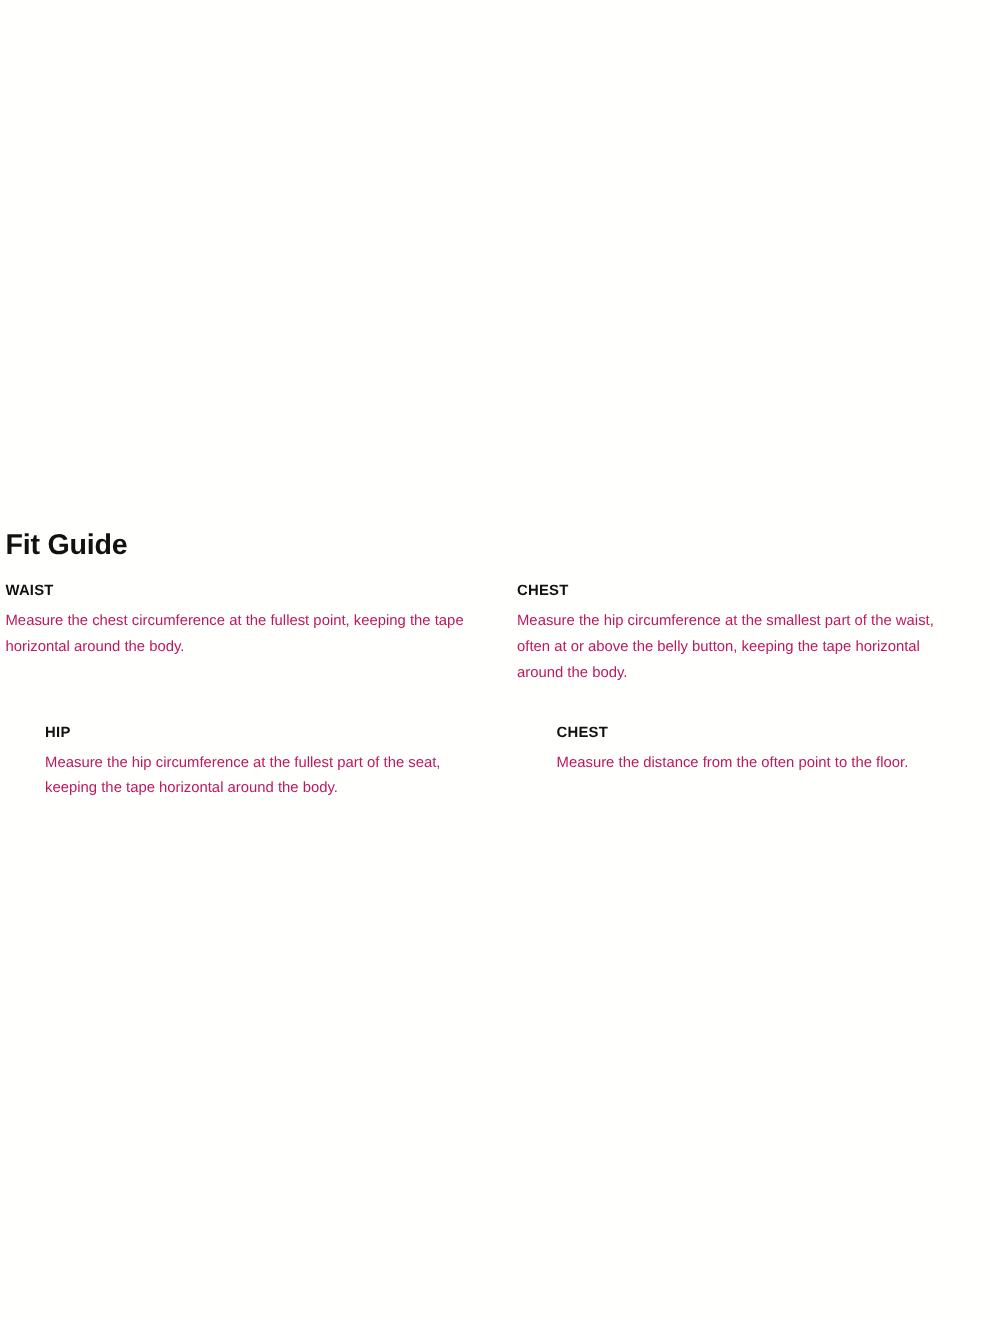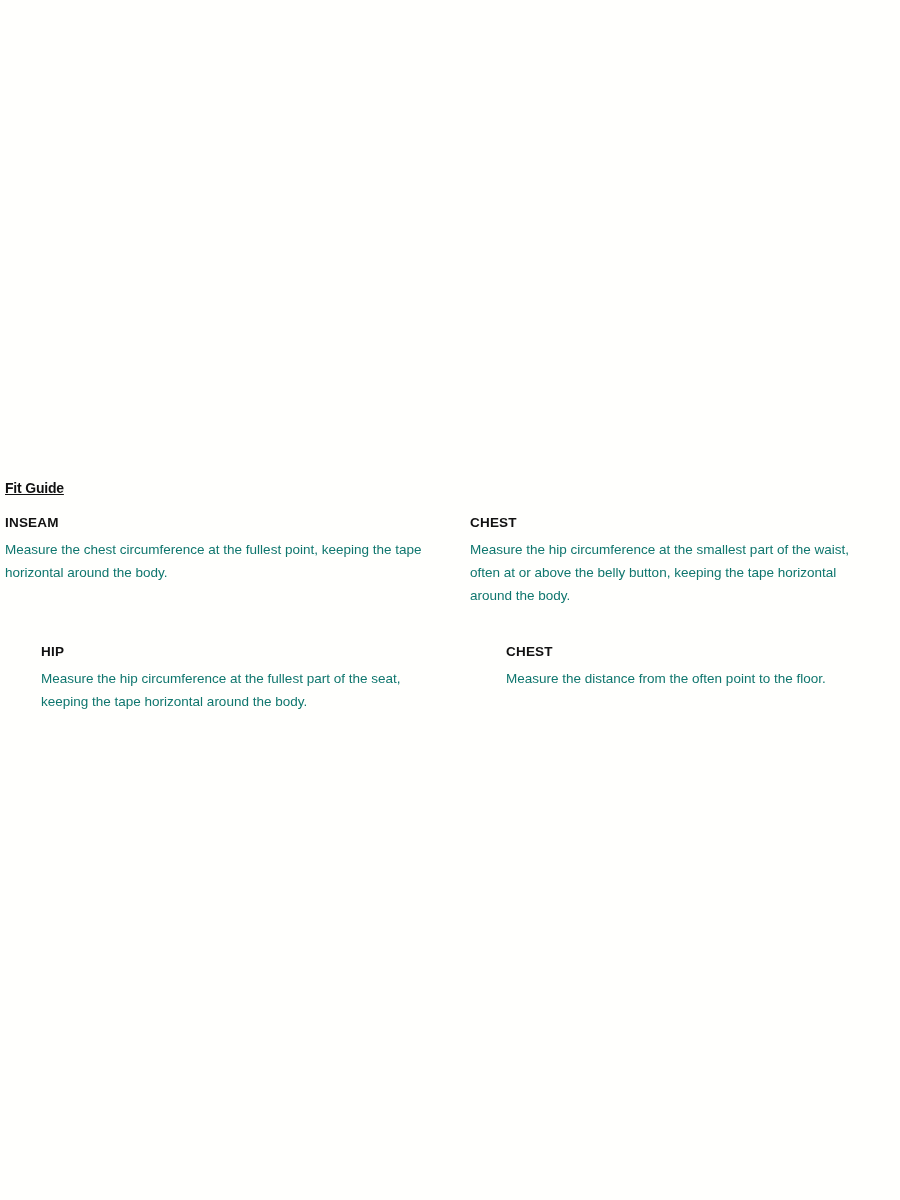--- a/index.html
+++ b/index.html
@@ -24,27 +24,26 @@
   }
 
   .fit-guide {
     position: absolute;
     left: 5px;
     top: 480px;
     width: 895px;
   }
 
   .fit-guide-title {
-    font-size: 14px;
+    font-size: 26px;
     font-weight: bold;
     color: #111111;
     letter-spacing: -0.2px;
     margin: 0 0 18px 0;
     line-height: 1.2;
-    text-decoration: underline;
   }
 
   .measure-grid {
     display: grid;
     grid-template-columns: 465px 430px;
     column-gap: 0px;
     row-gap: 0px;
   }
 
   .measure-cell {
@@ -62,39 +61,39 @@
     font-weight: bold;
     color: #111111;
     letter-spacing: 0.2px;
     margin: 0 0 7px 0;
     line-height: 1.2;
   }
 
   .measure-desc {
     font-size: 13.5px;
     font-weight: normal;
-    color: #0f766e;
+    color: #be185d;
     line-height: 1.72;
     margin: 0;
     max-width: 440px;
   }
 </style>
 </head>
 <body>
 
 <div class="page">
 
   <section class="fit-guide">
 
     <h2 class="fit-guide-title">Fit Guide</h2>
 
     <div class="measure-grid">
 
       <div class="measure-cell">
-        <div class="measure-label">INSEAM</div>
+        <div class="measure-label">WAIST</div>
         <p class="measure-desc">Measure the chest circumference at the fullest point, keeping the tape horizontal around the body.</p>
       </div>
 
       <div class="measure-cell">
         <div class="measure-label">CHEST</div>
         <p class="measure-desc">Measure the hip circumference at the smallest part of the waist, often at or above the belly button, keeping the tape horizontal around the body.</p>
       </div>
 
       <div class="measure-cell row2">
         <div class="measure-label">HIP</div>

